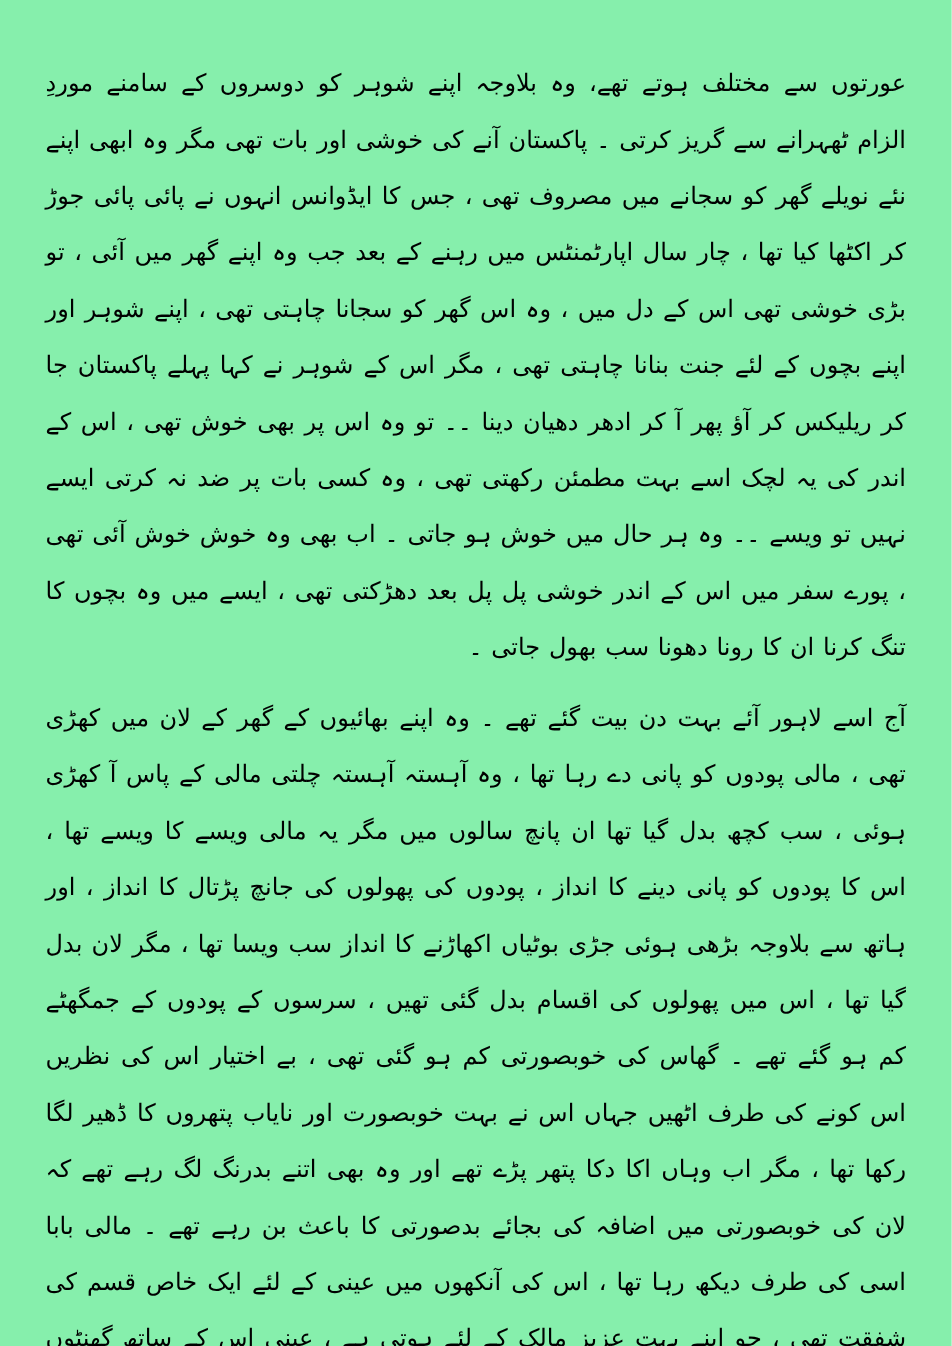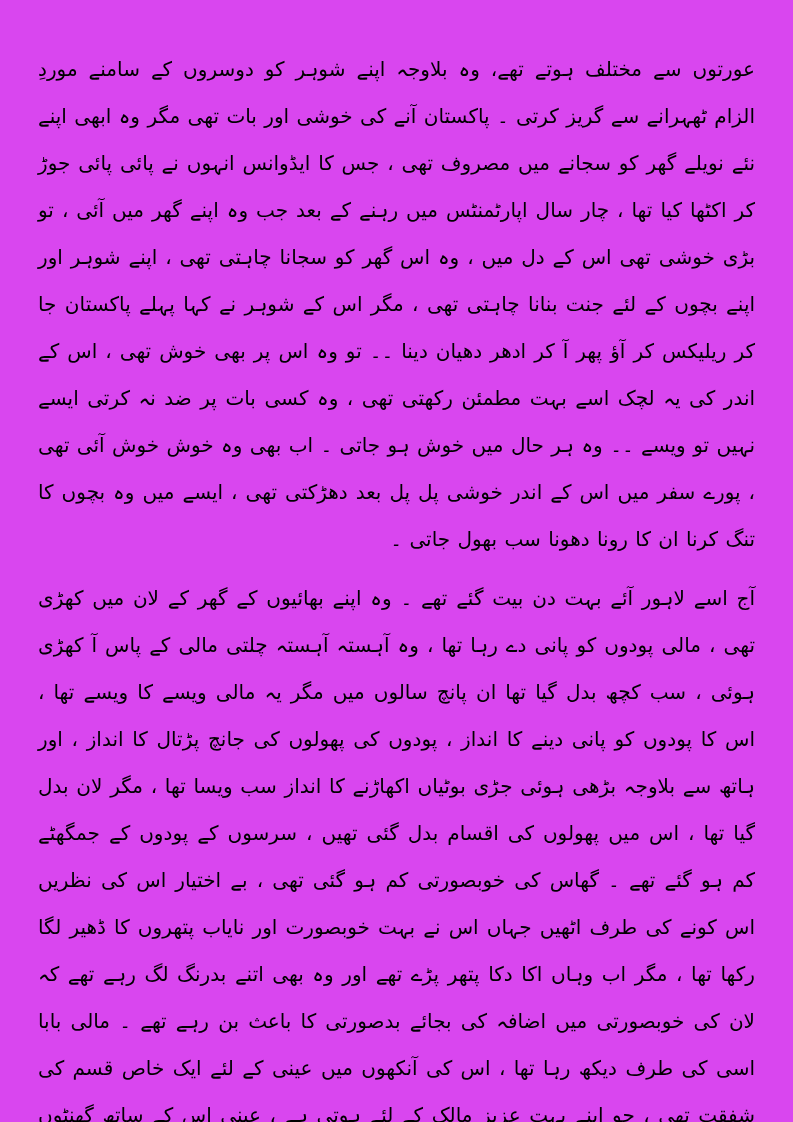--- a/index.html
+++ b/index.html
@@ -10,21 +10,21 @@
       width: 793px;
       height: 1122px;
       background: #ffffff;
       overflow: hidden;
     }
     .page {
       box-sizing: border-box;
       width: 793px;
       height: 1122px;
       padding: 46px 38px 56px 38px;
-      background: #d946ef;
+      background: #86efac;
     }
     .text-block {
       direction: rtl;
       unicode-bidi: embed;
       font-family: "DejaVu Sans", sans-serif;
       font-size: 20px;
       line-height: 2.35;
       color: #000000;
       text-align: justify;
       text-justify: inter-word;

